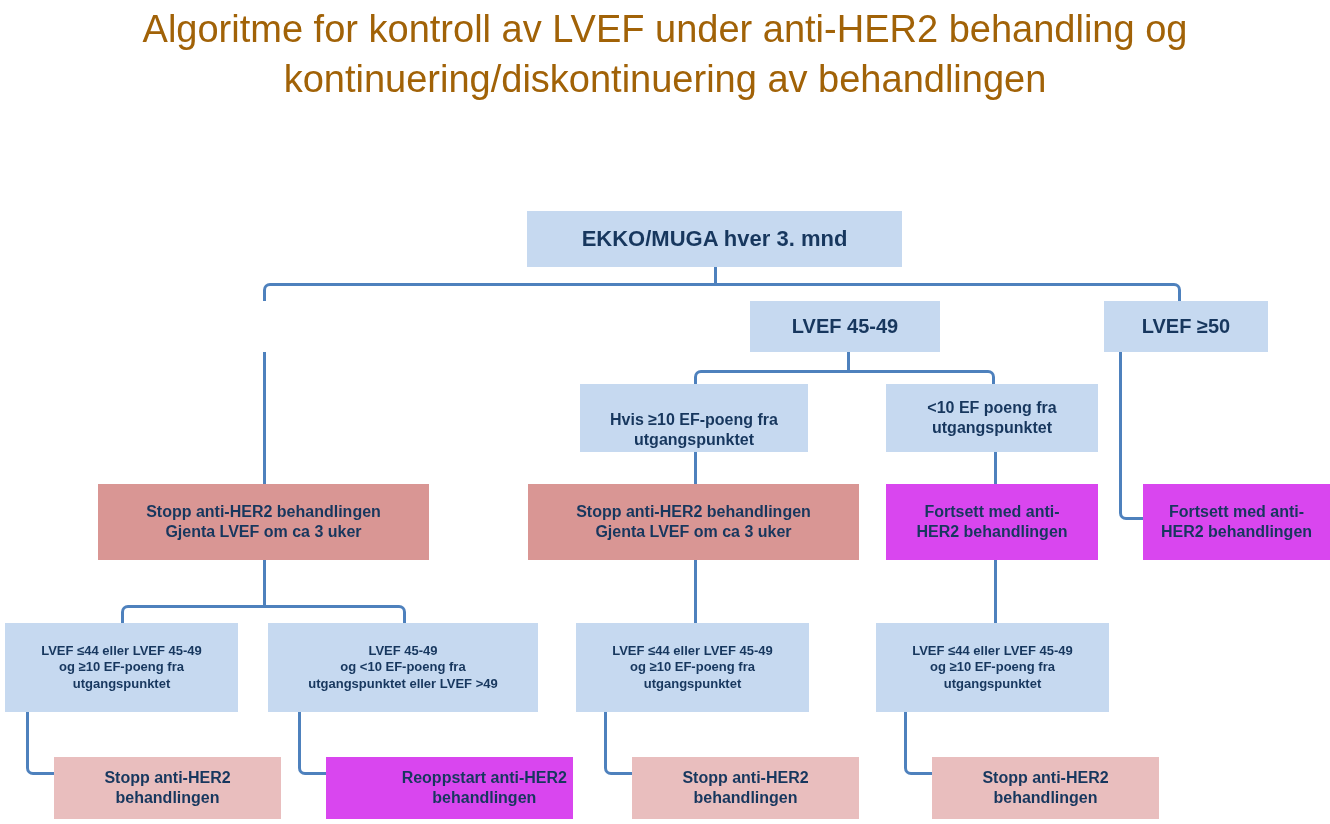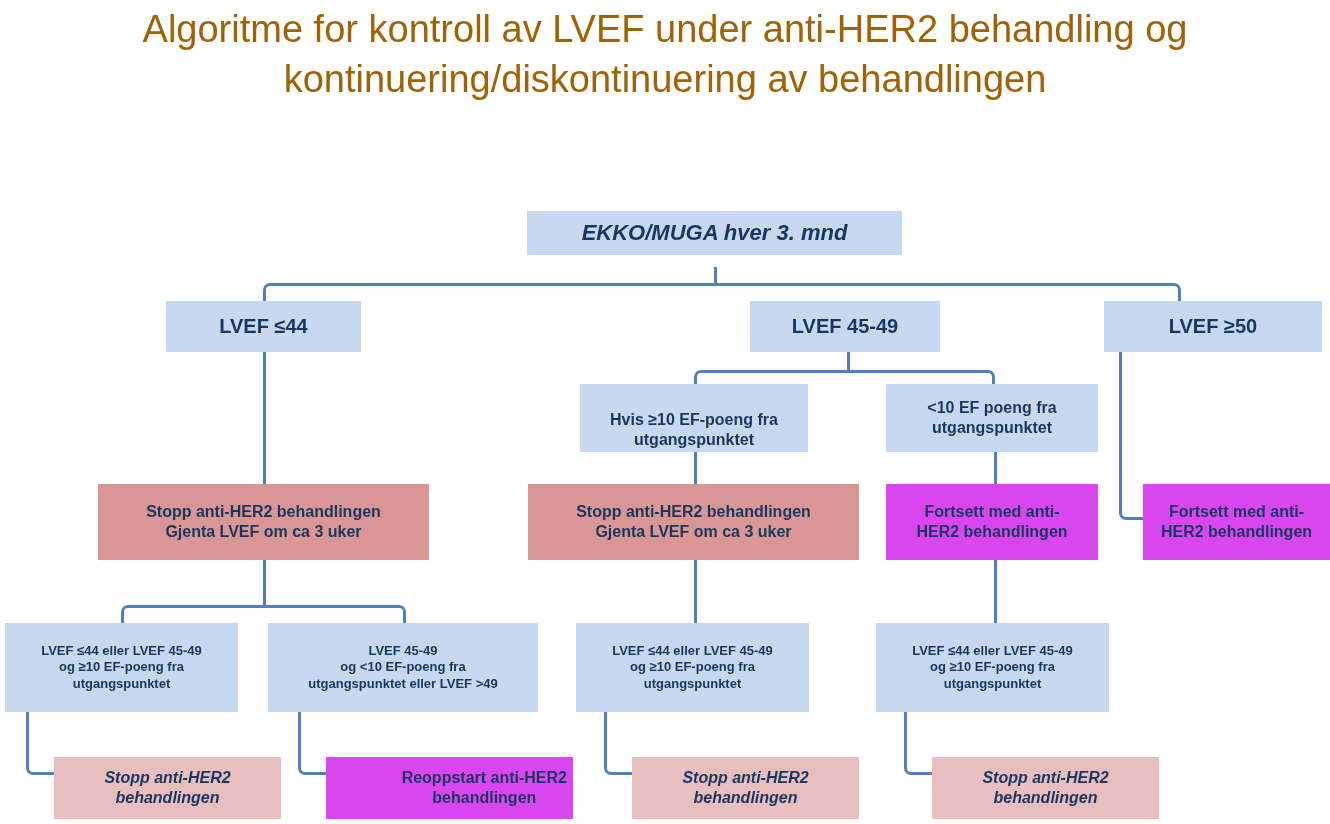--- a/index.html
+++ b/index.html
@@ -41,21 +41,21 @@
     justify-content: center;
     text-align: center;
     color: #17375E;
     font-weight: bold;
     line-height: 1.25;
     padding: 2px 6px;
     z-index: 3;
   }
   .blue   { background: #C6D9F0; }
   .red    { background: #D99694; }
-  .pink   { background: #E9BEBE; font-style: italic; }
+  .pink   { background: #E9BEBE; }
   .green  { background: #d946ef; }
 
   .fs-head  { font-size: 22px; }
   .fs-lvl2  { font-size: 20px; }
   .fs-mid   { font-size: 16px; }
   .fs-act   { font-size: 16px; }
   .fs-small { font-size: 13px; }
 
   
   .ln {
@@ -108,33 +108,30 @@
 
   <div class="ln v" style="left:694px; top:560px; height:63px;"></div>
 
   <div class="ln v" style="left:994px; top:560px; height:63px;"></div>
 
   <div class="elbow el-bl" style="left:26px; top:712px; width:28px; height:63px;"></div>
   <div class="elbow el-bl" style="left:298px; top:712px; width:28px; height:63px;"></div>
   <div class="elbow el-bl" style="left:604px; top:712px; width:28px; height:63px;"></div>
   <div class="elbow el-bl" style="left:904px; top:712px; width:28px; height:63px;"></div>
 
-  <div class="node blue fs-head" style="left:527px; top:211px; width:375px; height:44px;font-style:italic;">
+  <div class="node blue fs-head" style="left:527px; top:211px; width:375px; height:56px;">
     <span>EKKO/MUGA hver 3. mnd</span>
   </div>
 
-  <div class="node blue fs-lvl2" style="left:166px; top:301px; width:195px; height:51px;">
-    <span>LVEF ≤44</span>
-  </div>
 
   <div class="node blue fs-lvl2" style="left:750px; top:301px; width:190px; height:51px;">
     <span>LVEF 45-49</span>
   </div>
 
-  <div class="node blue fs-lvl2" style="left:1104px; top:301px; width:218px; height:51px;">
+  <div class="node blue fs-lvl2" style="left:1104px; top:301px; width:164px; height:51px;">
     <span>LVEF ≥50</span>
   </div>
 
   <div class="node blue fs-mid" style="left:580px; top:384px; width:228px; height:68px;align-items:flex-end;">
     <span>
       <span>Hvis ≥10 EF-poeng fra</span><br>
       <span>utgangspunktet</span>
     </span>
   </div>
 

